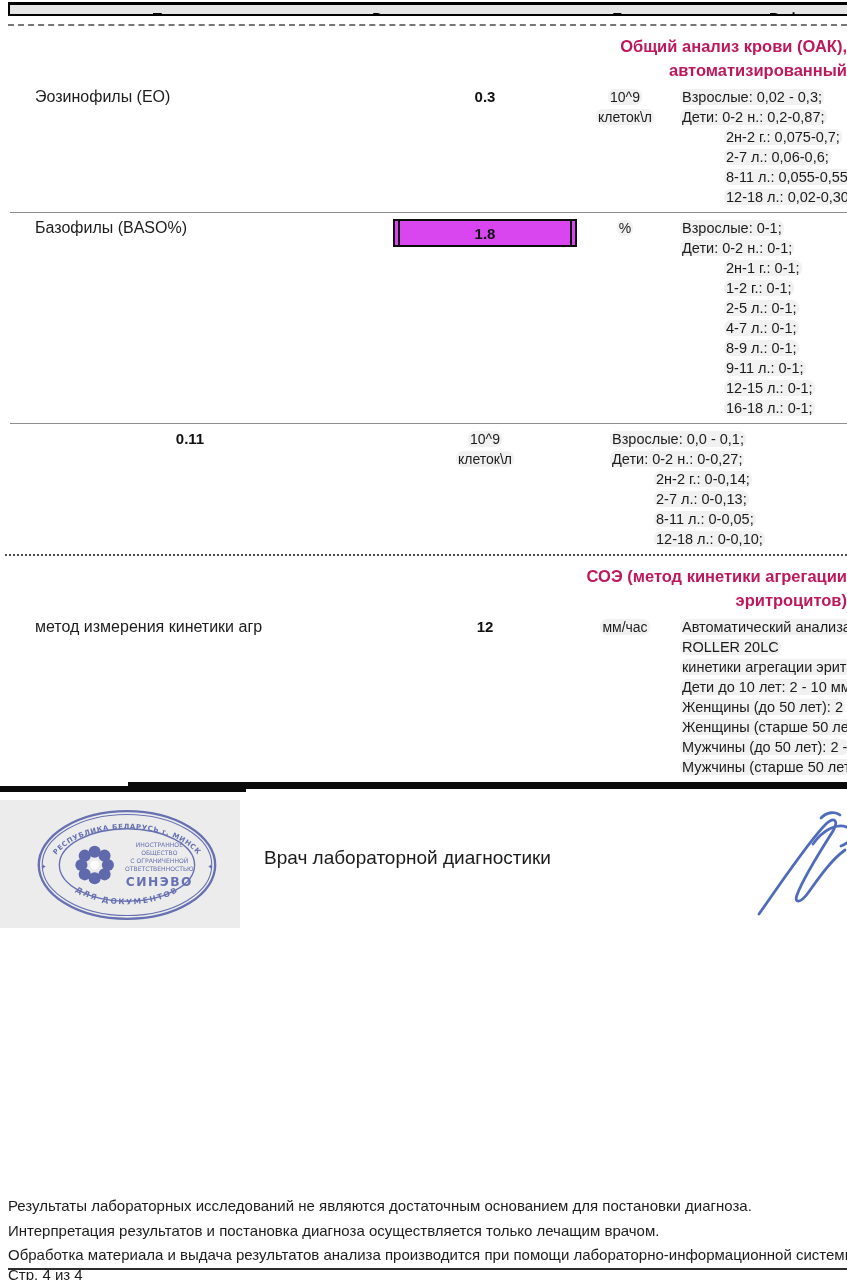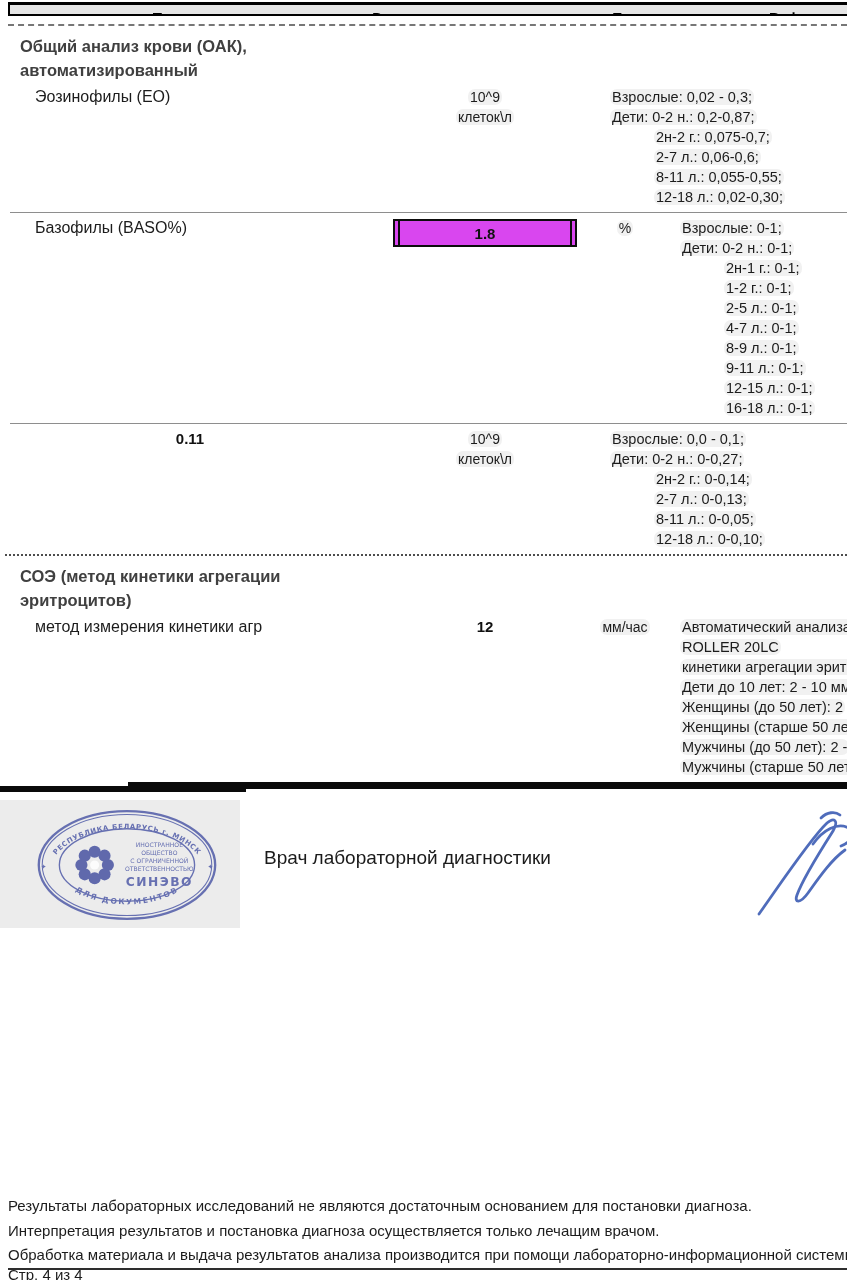--- a/index.html
+++ b/index.html
@@ -17,21 +17,21 @@
     overflow:hidden;
   }
   .thead .hcol { position:absolute; top:4px; font-size:15px; font-weight:bold; color:#000; white-space:nowrap; }
   .hc1 { left:85px;  width:200px; text-align:center; }
   .hc2 { left:361px; width:200px; text-align:left;font-style:italic; }
   .hc3 { left:564px; width:100px; text-align:center; }
   .hc4 { left:759px; width:120px; text-align:left; }
   .dashed-head { border-top:2px dashed #777; margin-left:8px; }
 
   
-  .section-title { padding:8px 0 0 20px; font-size:16.5px; font-weight:bold; line-height:24px; color:#404040; }
+  .section-title { padding:8px 0 0 20px; font-size:16.5px; font-weight:bold; line-height:24px; color:#be185d;text-align:right; }
   .trow { display:grid; grid-template-columns:380px 210px 70px 1fr; padding:5px 0; }
   .c-name { padding-left:35px; font-size:16px; line-height:20px; color:#1c1c1c; white-space:nowrap; }
   .c-result { text-align:center; font-size:15px; font-weight:bold; padding-top:1px; }
   .c-unit { text-align:center; font-size:14px; line-height:20px; color:#1c1c1c; }
   .c-ref { padding-left:20px; font-size:14.5px; line-height:20px; color:#1c1c1c; white-space:nowrap; }
   .ref-line.ind { padding-left:44px; }
   .shade { background:#f1f1f1; padding:0 2px;border-radius:7px; }
   .sep { border-top:1px solid #8e8e8e; margin-left:10px; }
   .sep-dotted { border-top:2px dotted #4d4d4d; margin-left:5px; }
 
@@ -77,20 +77,21 @@
   </div>
   <div class="dashed-head"></div>
 
   <div id="table-body">
       <div class="section-title">
         <div class="st-line">Общий анализ крови (ОАК),</div>
         <div class="st-line">автоматизированный</div>
       </div>
       <div class="trow">
         <div class="c-name">Эозинофилы (EO)</div>
+        <div class="c-result"><span class="rv">0.3</span></div>
         <div class="c-unit">
           <div class="unit-line"><span class="shade">10^9</span></div>
           <div class="unit-line"><span class="shade">клеток\л</span></div>
         </div>
         <div class="c-ref">
           <div class="ref-line"><span class="shade">Взрослые: 0,02 - 0,3;</span></div>
           <div class="ref-line"><span class="shade">Дети: 0-2 н.: 0,2-0,87;</span></div>
           <div class="ref-line ind"><span class="shade">2н-2 г.: 0,075-0,7;</span></div>
           <div class="ref-line ind"><span class="shade">2-7 л.: 0,06-0,6;</span></div>
           <div class="ref-line ind"><span class="shade">8-11 л.: 0,055-0,55;</span></div>

